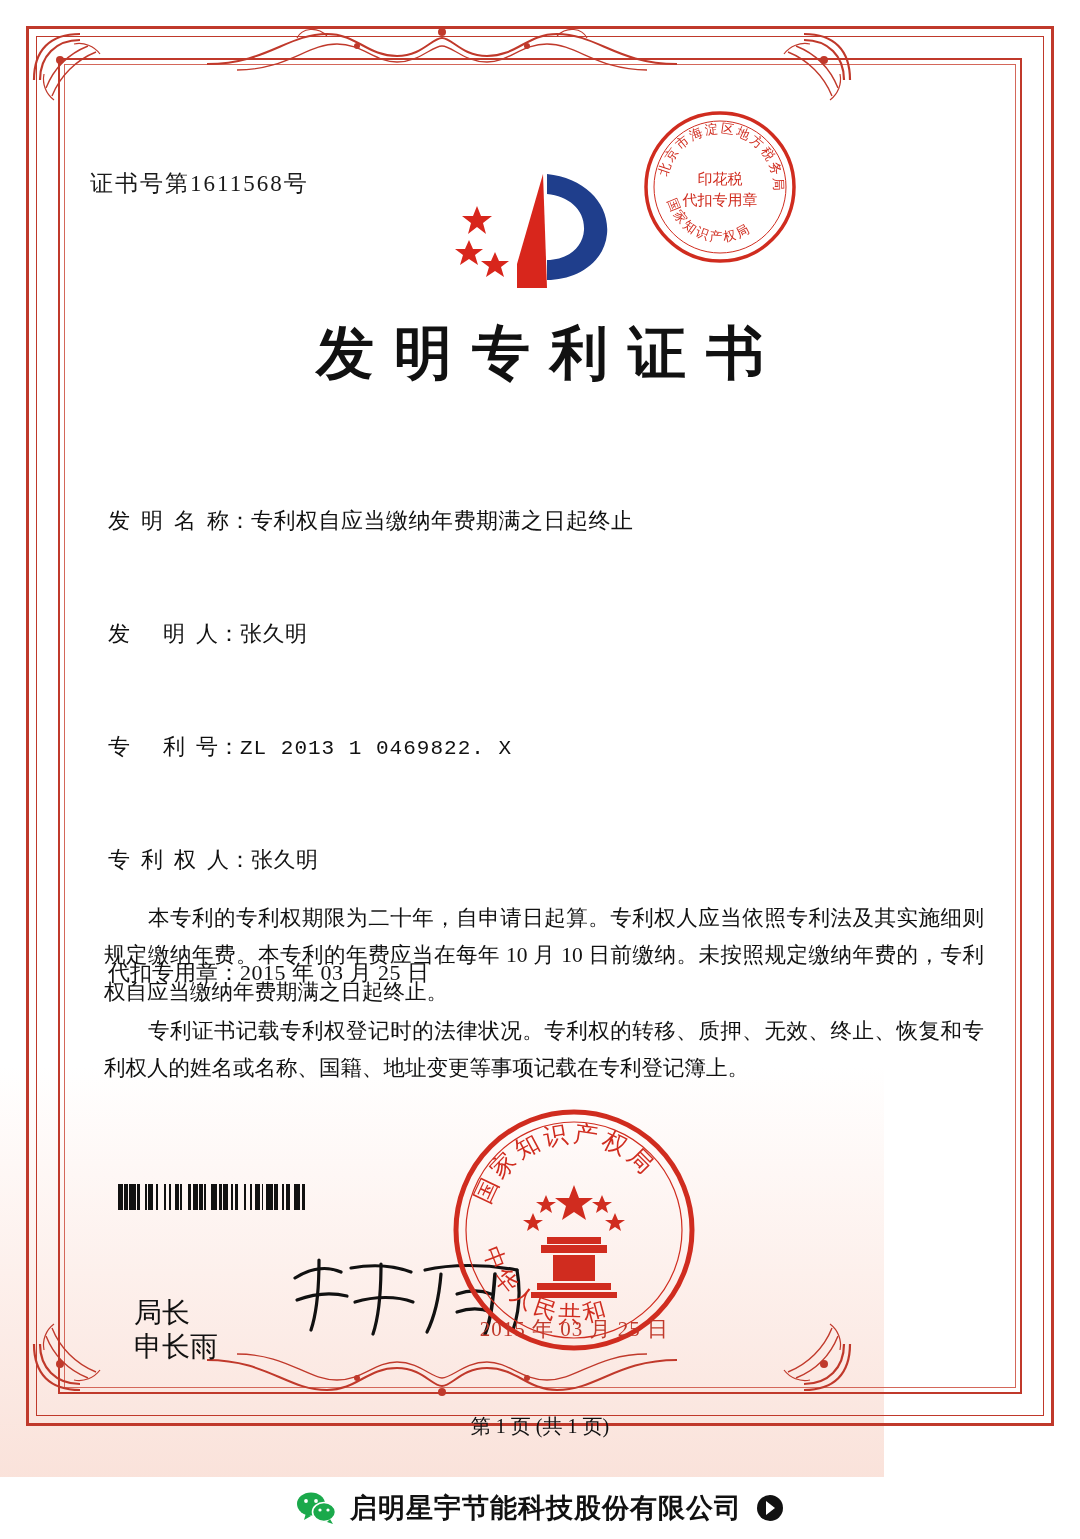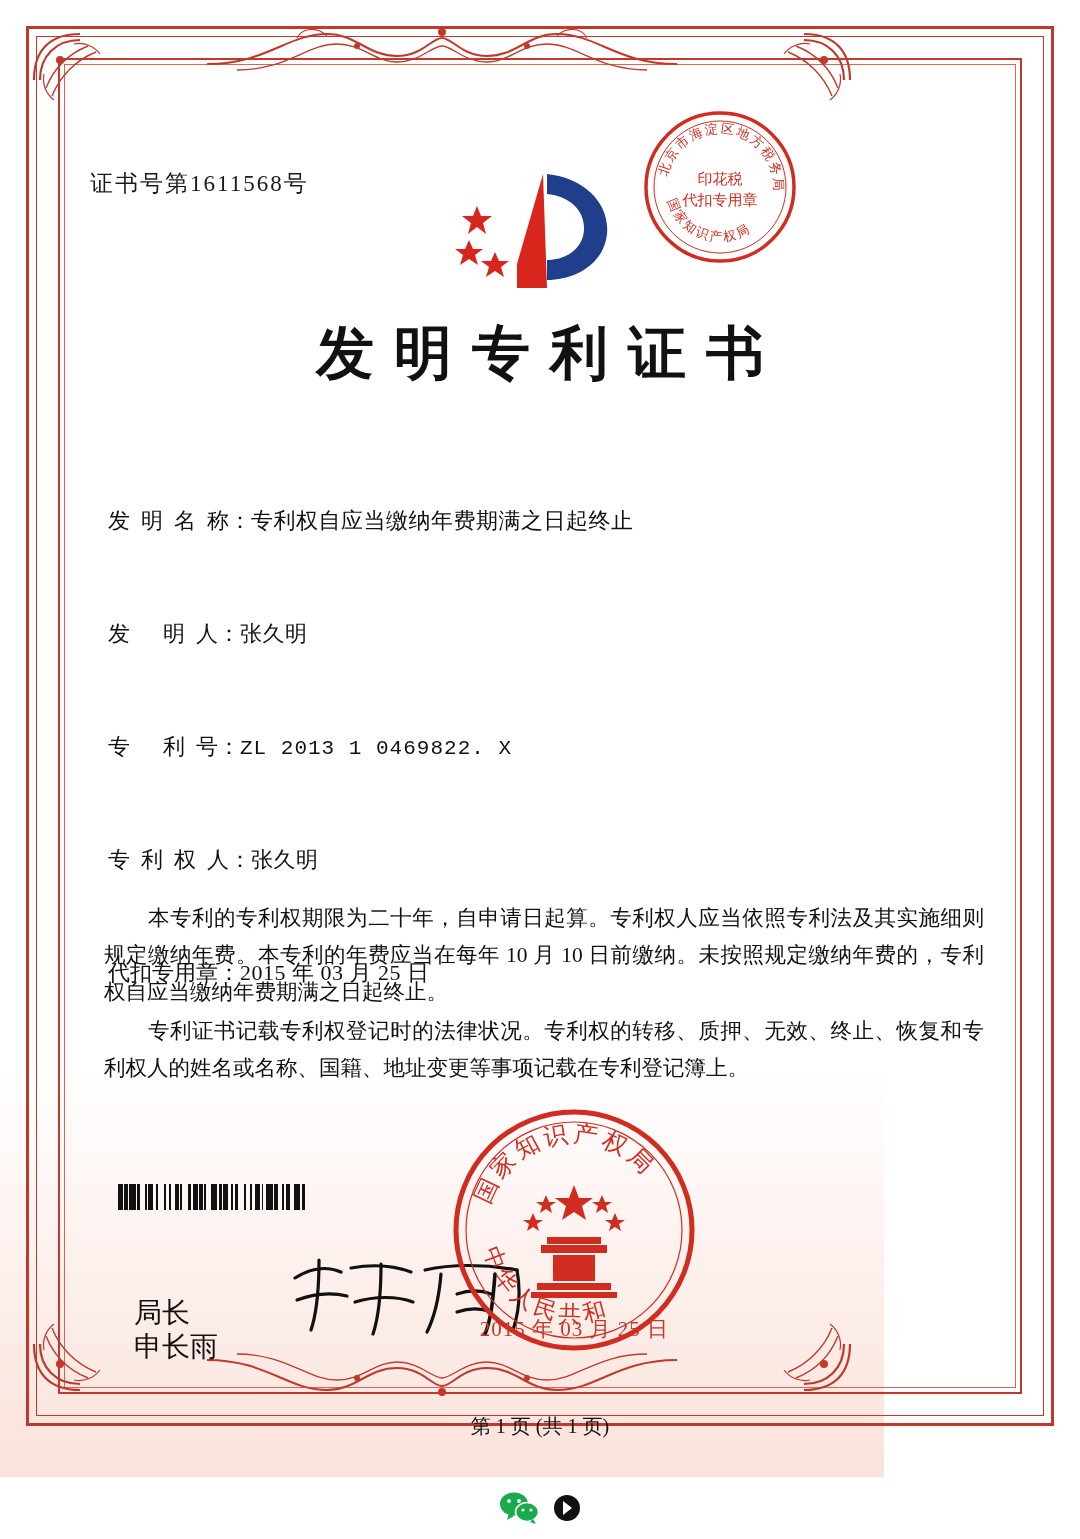--- a/index.html
+++ b/index.html
@@ -505,19 +505,20 @@
       <ellipse cx="15" cy="13" rx="14" ry="11.5" fill="#1aa94b"></ellipse>
       <polygon points="10,22 8,29 15,25" fill="#1aa94b"></polygon>
       <circle cx="10" cy="10" r="1.9" fill="#fff"></circle>
       <circle cx="20" cy="10" r="1.9" fill="#fff"></circle>
       <ellipse cx="28" cy="21" rx="11.5" ry="9.5" fill="#1aa94b" stroke="#fff" stroke-width="1.6"></ellipse>
       <polygon points="34,28 37,33 31,31" fill="#1aa94b"></polygon>
       <circle cx="24" cy="19" r="1.6" fill="#fff"></circle>
       <circle cx="32" cy="19" r="1.6" fill="#fff"></circle>
     </svg>
   </span>
+  <span class="footer-text">启明星宇节能科技股份有限公司</span>
   <span class="arrow-right">
     <svg viewBox="0 0 28 28">
       <circle cx="14" cy="14" r="13" fill="#111"></circle>
       <path d="M10 7 L19 14 L10 21 Z" fill="#fff"></path>
     </svg>
   </span>
 </div>
 
 </body></html>

